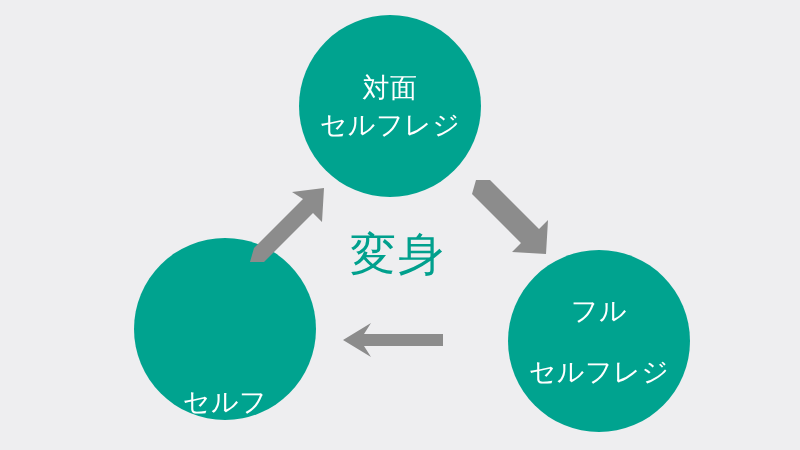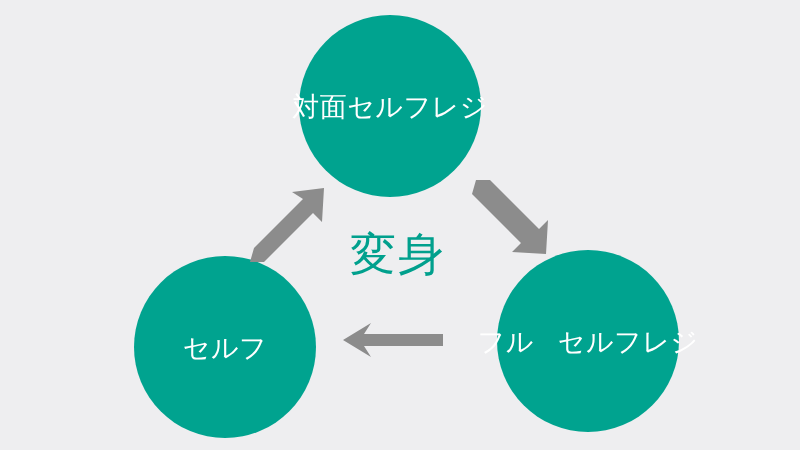--- a/index.html
+++ b/index.html
@@ -19,45 +19,47 @@
     height: 450px;
     background: #eeeef0;
   }
   .node-circle {
     position: absolute;
     width: 182px;
     height: 182px;
     border-radius: 50%;
     background: #00a38f;
     display: flex;
+    flex-direction: column;
     align-items: center;
     justify-content: center;
     box-sizing: border-box;
   }
   .node-label-line {
     color: #ffffff;
     font-size: 27px;
     line-height: 37px;
     font-weight: 300;
     letter-spacing: 0.5px;
     white-space: nowrap;
     text-align: center;
   }
   #node-top {
     left: 299px;
     top: 15px;
   }
   #node-right {
-    left: 497px;
+    left: 508px;
     top: 250px;
     gap: 24px;
   }
   #node-left {
     left: 134px;
-    top: 256px;
+    top: 238px;
+    justify-content: flex-end;
   }
   #center-label {
     position: absolute;
     left: 0;
     top: 226px;
     width: 796px;
     text-align: center;
     color: #00a08d;
     font-size: 46px;
     line-height: 56px;

